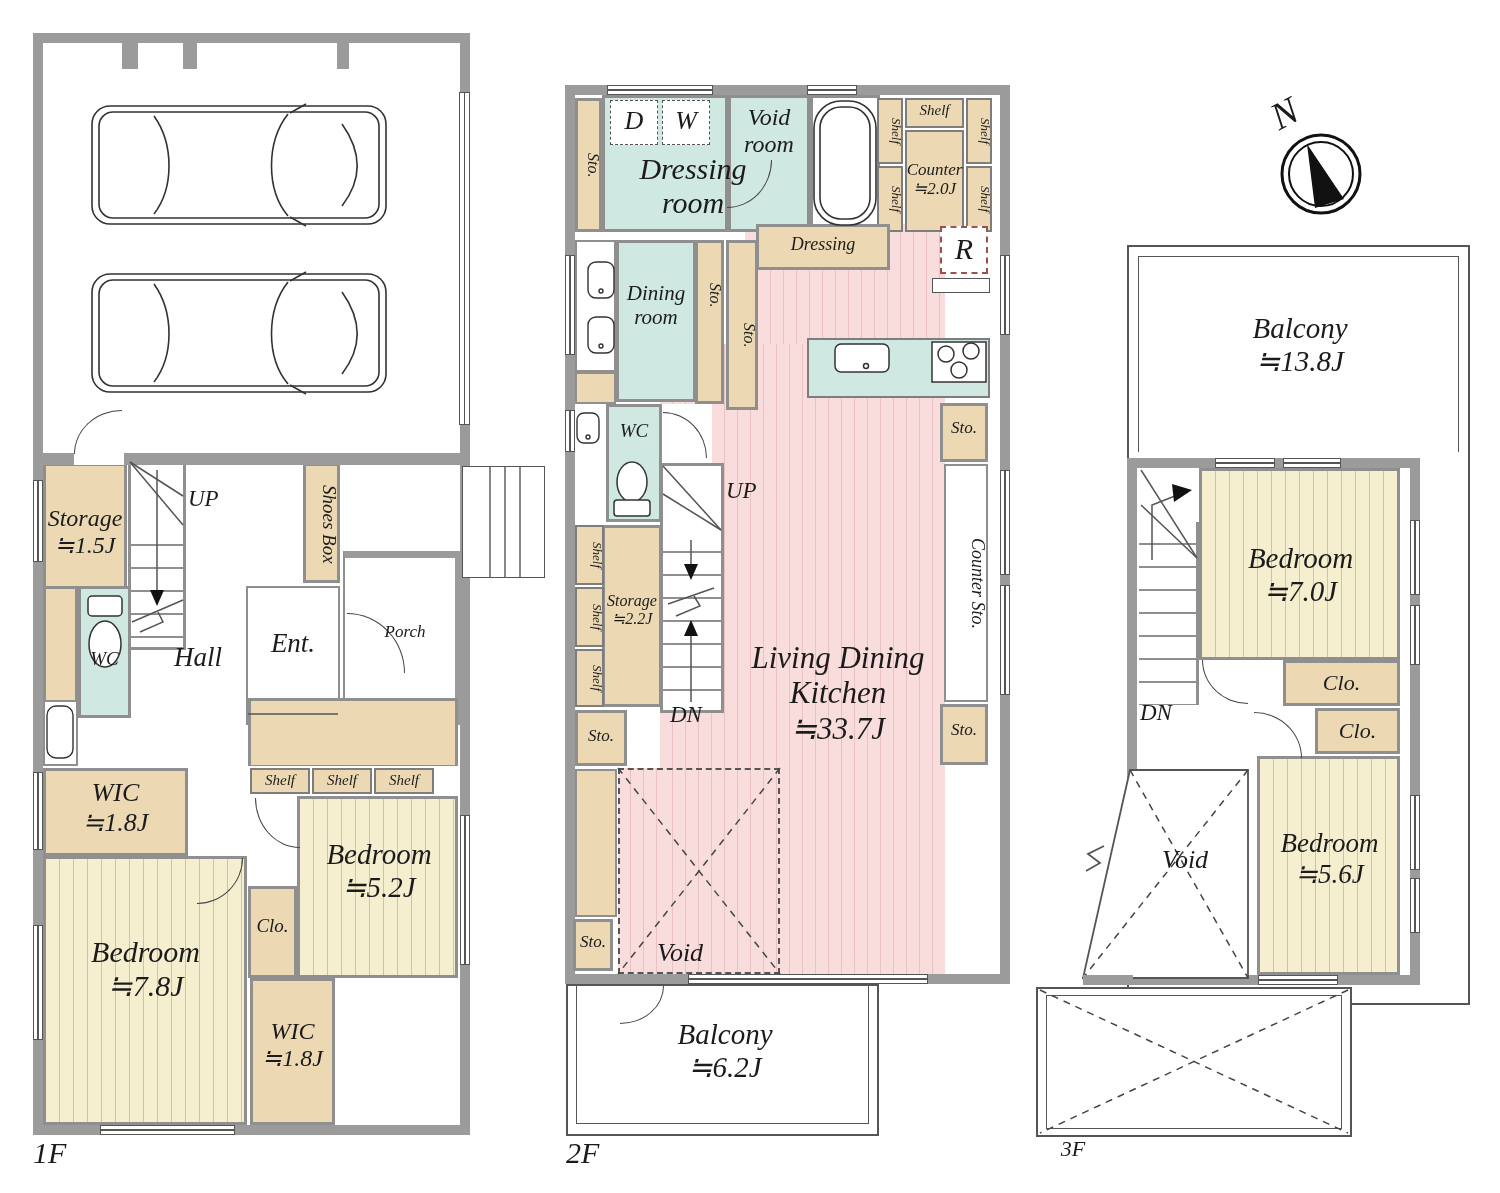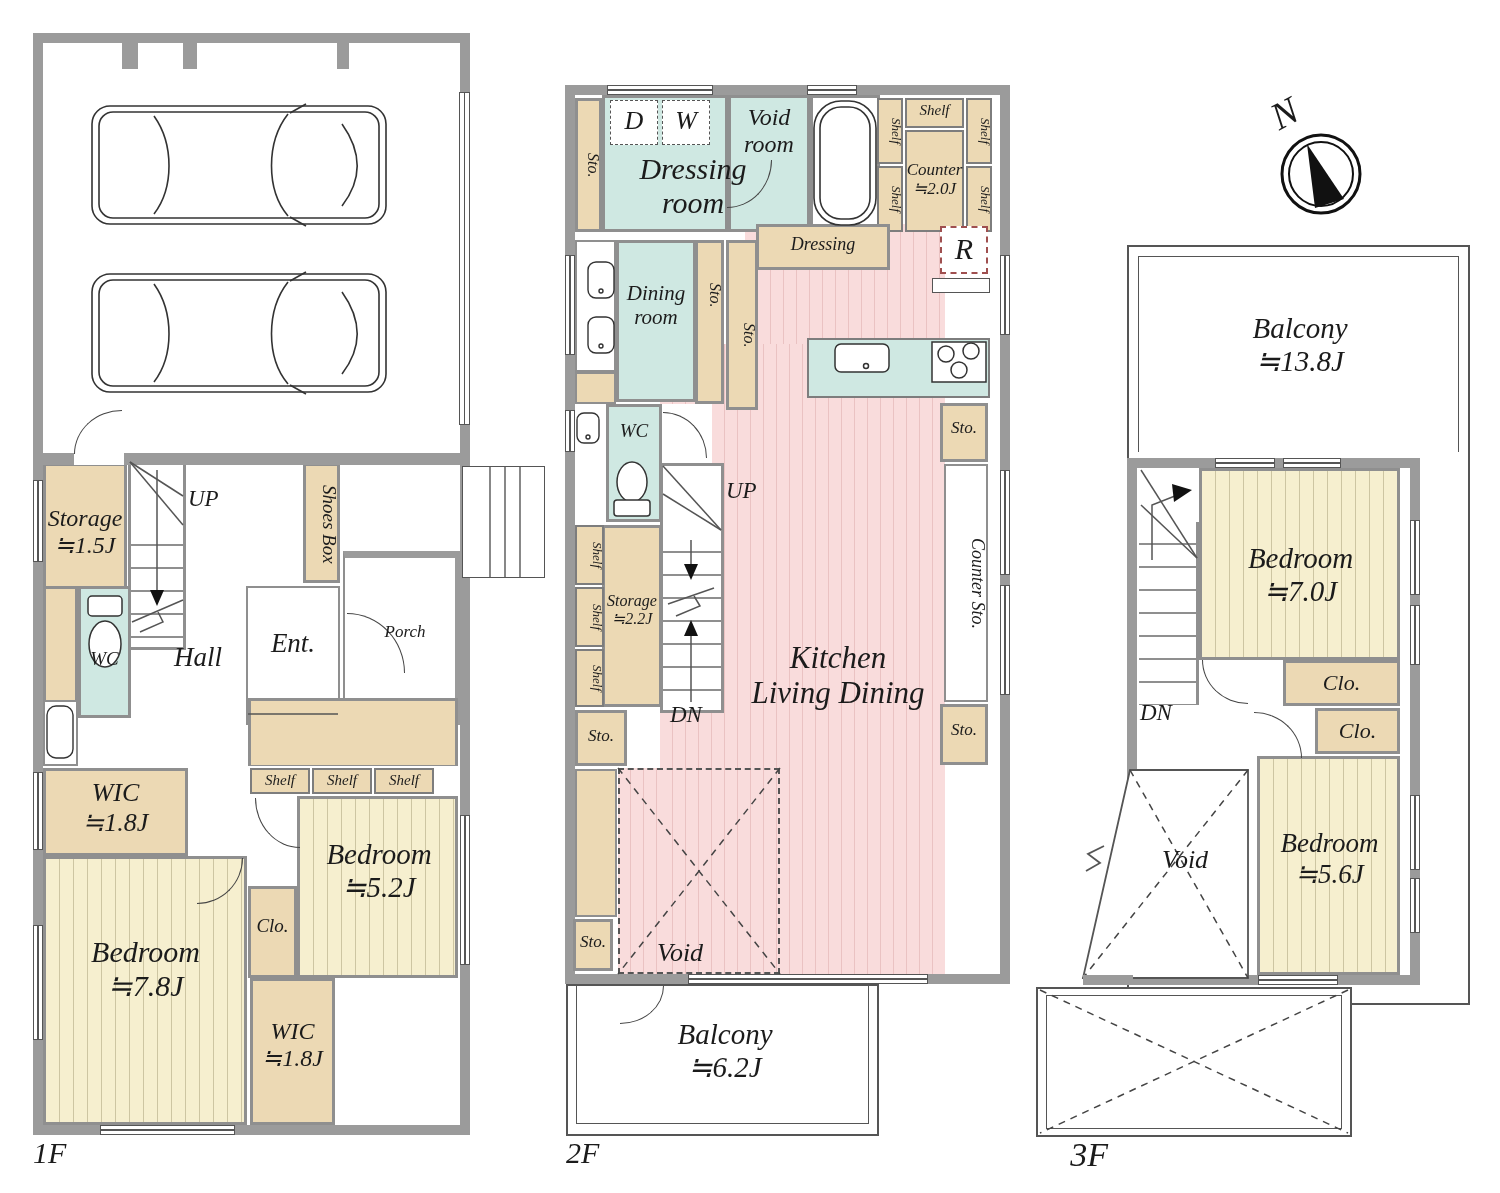--- a/index.html
+++ b/index.html
@@ -203,22 +203,23 @@
   <div class="r room tan" style="left:575px;top:710px;width:52px;height:56px;z-index:3"></div>
   <div class="lbl" style="left:575px;top:726px;width:52px;font-size:17px">Sto.</div>
   <div class="r tan" style="left:575px;top:769px;width:42px;height:148px;border:2px solid #8f8f8f;z-index:3"></div>
   <div class="r room tan" style="left:573px;top:919px;width:40px;height:52px;z-index:3"></div>
   <div class="lbl" style="left:567px;top:932px;width:52px;font-size:17px">Sto.</div>
 
   <div class="r dashbox" style="left:618px;top:768px;width:162px;height:206px"></div>
   <div class="lbl" style="left:630px;top:938px;width:100px;font-size:26px">Void</div>
 
   <div class="lbl" style="left:733px;top:640px;width:210px;font-size:31px">
-    <div>Kitchen</div>
-      <div>Living Dining</div>
+    <div>Living Dining</div>
+      <div>Kitchen</div>
+      <div>≒33.7J</div>
   </div>
 
   <div class="r room tan" style="left:940px;top:403px;width:48px;height:59px;z-index:3"></div>
   <div class="lbl" style="left:940px;top:418px;width:48px;font-size:17px">Sto.</div>
   <div class="r" style="left:944px;top:464px;width:44px;height:238px;border:2px solid #8f8f8f;background:#fff;z-index:3"></div>
   <div class="lbl v" style="left:944px;top:474px;width:44px;height:220px;font-size:18px">Counter Sto.</div>
   <div class="r room tan" style="left:940px;top:704px;width:48px;height:61px;z-index:3"></div>
   <div class="lbl" style="left:940px;top:720px;width:48px;font-size:17px">Sto.</div>
 
   <div class="r" style="left:566px;top:984px;width:313px;height:152px;border:2px solid #555;background:#fff;z-index:0"></div>
@@ -278,21 +279,21 @@
   <div class="r" style="left:1046px;top:995px;width:296px;height:134px;border:1px solid #555;z-index:0"></div>
 
   <div class="r winh" style="left:1215px;top:458px;width:60px;height:10px"></div>
   <div class="r winh" style="left:1283px;top:458px;width:58px;height:10px"></div>
   <div class="r winv" style="left:1410px;top:520px;width:10px;height:75px"></div>
   <div class="r winv" style="left:1410px;top:605px;width:10px;height:60px"></div>
   <div class="r winv" style="left:1410px;top:795px;width:10px;height:75px"></div>
   <div class="r winv" style="left:1410px;top:878px;width:10px;height:55px"></div>
   <div class="r winh" style="left:1258px;top:975px;width:80px;height:10px"></div>
 
-  <div class="lbl" style="left:1038px;top:1136px;width:70px;font-size:34px;text-align:right">3F</div>
+  <div class="lbl" style="left:1038px;top:1136px;width:70px;font-size:22px;text-align:center">3F</div>
 
   <div class="lbl" style="left:1272px;top:92px;font-size:38px;transform:rotate(-28deg);z-index:10">N</div>
 
   <svg class="overlay" width="1500" height="1193" viewBox="0 0 1500 1193">
     <g stroke="#333" fill="none" stroke-width="1.6" transform="translate(90,102)">
       <rect x="2" y="4" width="294" height="118" rx="18"></rect>
         <rect x="9" y="10" width="280" height="106" rx="14"></rect>
       <path d="M198,12 C176,40 176,88 198,114"></path>
         <path d="M64,14 C84,42 84,86 64,112"></path>
       <path d="M252,22 C272,50 272,78 252,104"></path>

